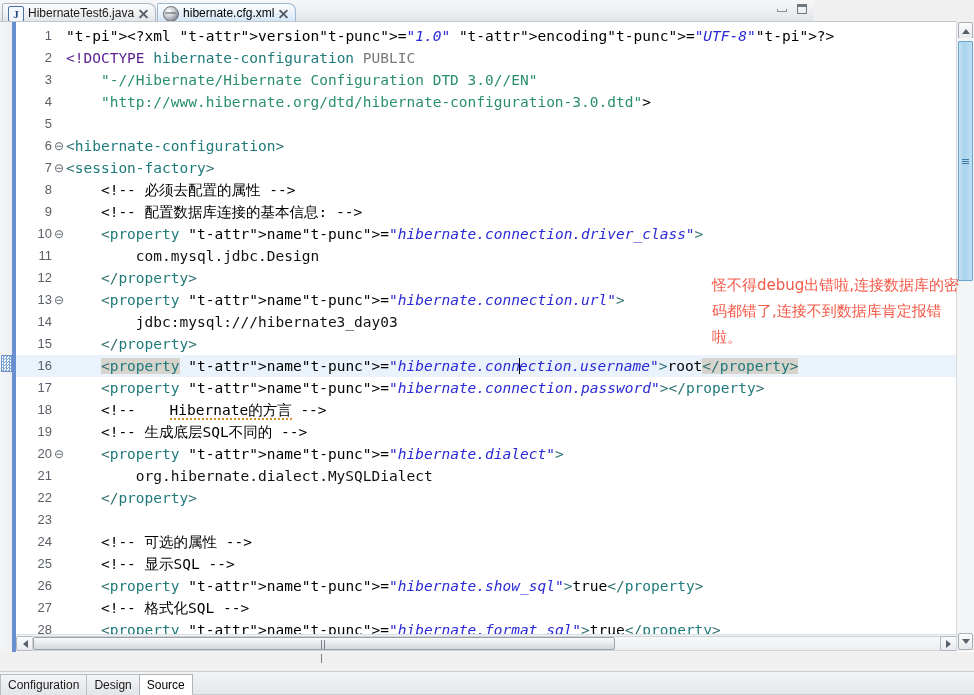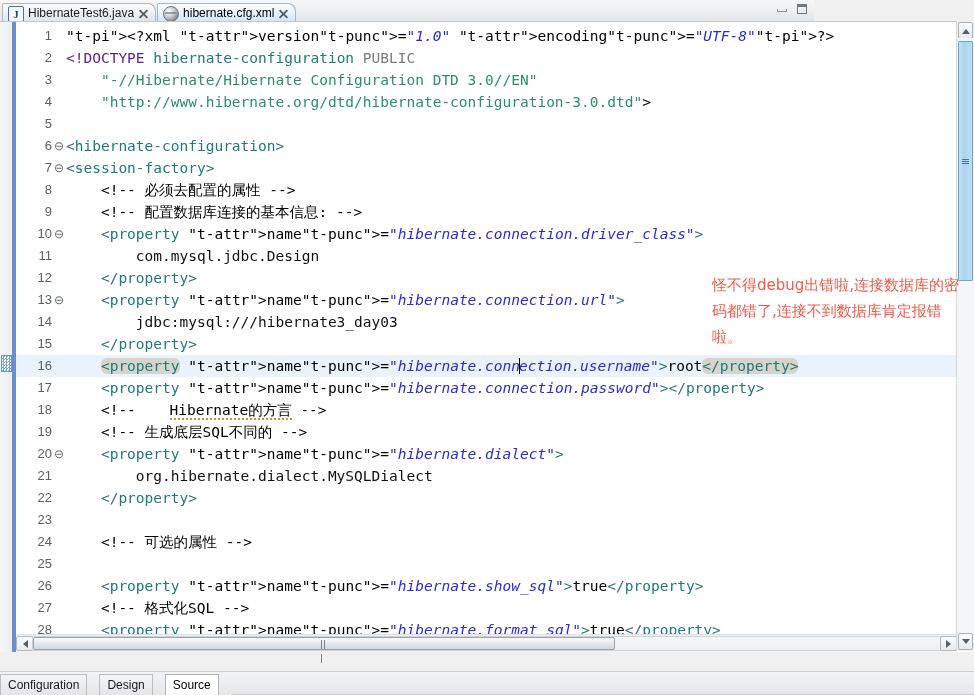--- a/index.html
+++ b/index.html
@@ -85,21 +85,21 @@
 
   
   .t-tag{color:#1f7a7a;text-align:center;}
   .t-punc{color:#2f6f6f;}
   .t-val{color:#2a2ad8;font-style:italic;}
   .t-cmt{color:#000000;}
   .t-txt{color:#111111;}
   .t-doct{color:#7c7c7c;}
   .t-str{color:#2a8f6e;}
   .t-kw{color:#5a1f8f;}
-  .hl{background:#d6d4cd;border-radius:6px;}
+  .hl{background:#d6d4cd;}
   .spell{border-bottom:2px dotted #e08a2e;margin-left:25px;}
 
   .caret{display:inline-block;width:0;border-left:1px solid #000;height:16px;
     position:relative;top:3px;margin:0 -1px;}
 
   
   .annotation{
     position:absolute;right:6px;top:272px;width:256px;
     color:#f4422f;
     font-family:"DejaVu Sans","Liberation Sans",sans-serif;
@@ -135,21 +135,21 @@
   .hthumb .grip{position:absolute;left:50%;top:50%;margin:-4px 0 0 -3px;width:7px;height:9px;}
   .hthumb .grip i{display:inline-block;width:1px;height:9px;margin-right:2px;background:#7a838d;vertical-align:top;}
   .hsbbtn{position:absolute;top:1px;bottom:1px;width:15px;
     background:linear-gradient(to bottom,#fafbfc,#e8eaed);border:1px solid #b3b9c0;border-radius:2px;}
   .hsbbtn.l{left:0;}
   .hsbbtn.r{right:0;}
 
   
   .bottombar{position:absolute;left:0;bottom:0;width:974px;height:23px;
     background:linear-gradient(to bottom,#f2f3f5,#e4e7ea);
-    border-top:1px solid #c9cdd2;display:flex;align-items:flex-end;gap:13px;}
+    border-top:1px solid #c9cdd2;display:flex;align-items:flex-end;}
   .ptab{height:20px;line-height:20px;padding:0 7px;font-size:12px;
     border:1px solid #b9bec4;border-bottom:none;background:linear-gradient(to bottom,#f4f5f6,#e2e5e9);
     color:#1a1a1a;margin-right:-1px;}
   .ptab.active{background:#ffffff;border-color:#aeb4ba;color:#000;}
   .bottomfill{flex:1;height:20px;border-bottom:1px solid #c9cdd2;}
 </style>
 </head>
 <body>
 
 <div class="app">
@@ -208,21 +208,21 @@
           <div class="line"><span class="lineno">15</span><span class="fold"></span><span class="code">    <span class="t-punc">&lt;/</span><span class="t-tag">property</span><span class="t-punc">&gt;</span></span></div>
           <div class="line sel"><span class="lineno">16</span><span class="fold"></span><span class="code">    <span class="hl"><span class="t-punc">&lt;</span><span class="t-tag">property</span></span> <span class="&lt;span">"t-attr"</span>&gt;name<span class="&lt;span">"t-punc"</span>&gt;=<span class="t-val">"hibernate.conn</span><span class="caret"></span><span class="t-val">ection.username"</span><span class="t-punc">&gt;</span>root<span class="hl"><span class="t-punc">&lt;/</span><span class="t-tag">property</span><span class="t-punc">&gt;</span></span></span></div>
           <div class="line"><span class="lineno">17</span><span class="fold"></span><span class="code">    <span class="t-punc">&lt;</span><span class="t-tag">property</span> <span class="&lt;span">"t-attr"</span>&gt;name<span class="&lt;span">"t-punc"</span>&gt;=<span class="t-val">"hibernate.connection.password"</span><span class="t-punc">&gt;</span><span class="t-punc">&lt;/</span><span class="t-tag">property</span><span class="t-punc">&gt;</span></span></div>
           <div class="line"><span class="lineno">18</span><span class="fold"></span><span class="code">    <span class="t-cmt">&lt;!-- <span class="spell">Hibernate的方言</span> --&gt;</span></span></div>
           <div class="line"><span class="lineno">19</span><span class="fold"></span><span class="code">    <span class="t-cmt">&lt;!-- 生成底层SQL不同的 --&gt;</span></span></div>
           <div class="line"><span class="lineno">20</span><span class="fold">⊖</span><span class="code">    <span class="t-punc">&lt;</span><span class="t-tag">property</span> <span class="&lt;span">"t-attr"</span>&gt;name<span class="&lt;span">"t-punc"</span>&gt;=<span class="t-val">"hibernate.dialect"</span><span class="t-punc">&gt;</span></span></div>
           <div class="line"><span class="lineno">21</span><span class="fold"></span><span class="code"><span class="t-txt">        org.hibernate.dialect.MySQLDialect</span></span></div>
           <div class="line"><span class="lineno">22</span><span class="fold"></span><span class="code">    <span class="t-punc">&lt;/</span><span class="t-tag">property</span><span class="t-punc">&gt;</span></span></div>
           <div class="line"><span class="lineno">23</span><span class="fold"></span><span class="code"><span class="t-txt"></span></span></div>
           <div class="line"><span class="lineno">24</span><span class="fold"></span><span class="code">    <span class="t-cmt">&lt;!-- 可选的属性 --&gt;</span></span></div>
-          <div class="line"><span class="lineno">25</span><span class="fold"></span></div>
+          <div class="line"><span class="lineno">25</span><span class="fold"></span><span class="code">    <span class="t-cmt">&lt;!-- 显示SQL --&gt;</span></span></div>
           <div class="line"><span class="lineno">26</span><span class="fold"></span><span class="code">    <span class="t-punc">&lt;</span><span class="t-tag">property</span> <span class="&lt;span">"t-attr"</span>&gt;name<span class="&lt;span">"t-punc"</span>&gt;=<span class="t-val">"hibernate.show_sql"</span><span class="t-punc">&gt;</span>true<span class="t-punc">&lt;/</span><span class="t-tag">property</span><span class="t-punc">&gt;</span></span></div>
           <div class="line"><span class="lineno">27</span><span class="fold"></span><span class="code">    <span class="t-cmt">&lt;!-- 格式化SQL --&gt;</span></span></div>
           <div class="line"><span class="lineno">28</span><span class="fold"></span><span class="code">    <span class="t-punc">&lt;</span><span class="t-tag">property</span> <span class="&lt;span">"t-attr"</span>&gt;name<span class="&lt;span">"t-punc"</span>&gt;=<span class="t-val">"hibernate.format_sql"</span><span class="t-punc">&gt;</span>true<span class="t-punc">&lt;/</span><span class="t-tag">property</span><span class="t-punc">&gt;</span></span></div>
         </div>
     </div>
 
     <div class="hscroll">
       <div class="hsbbtn l">
           <i class="arrow left"></i>
         </div>

